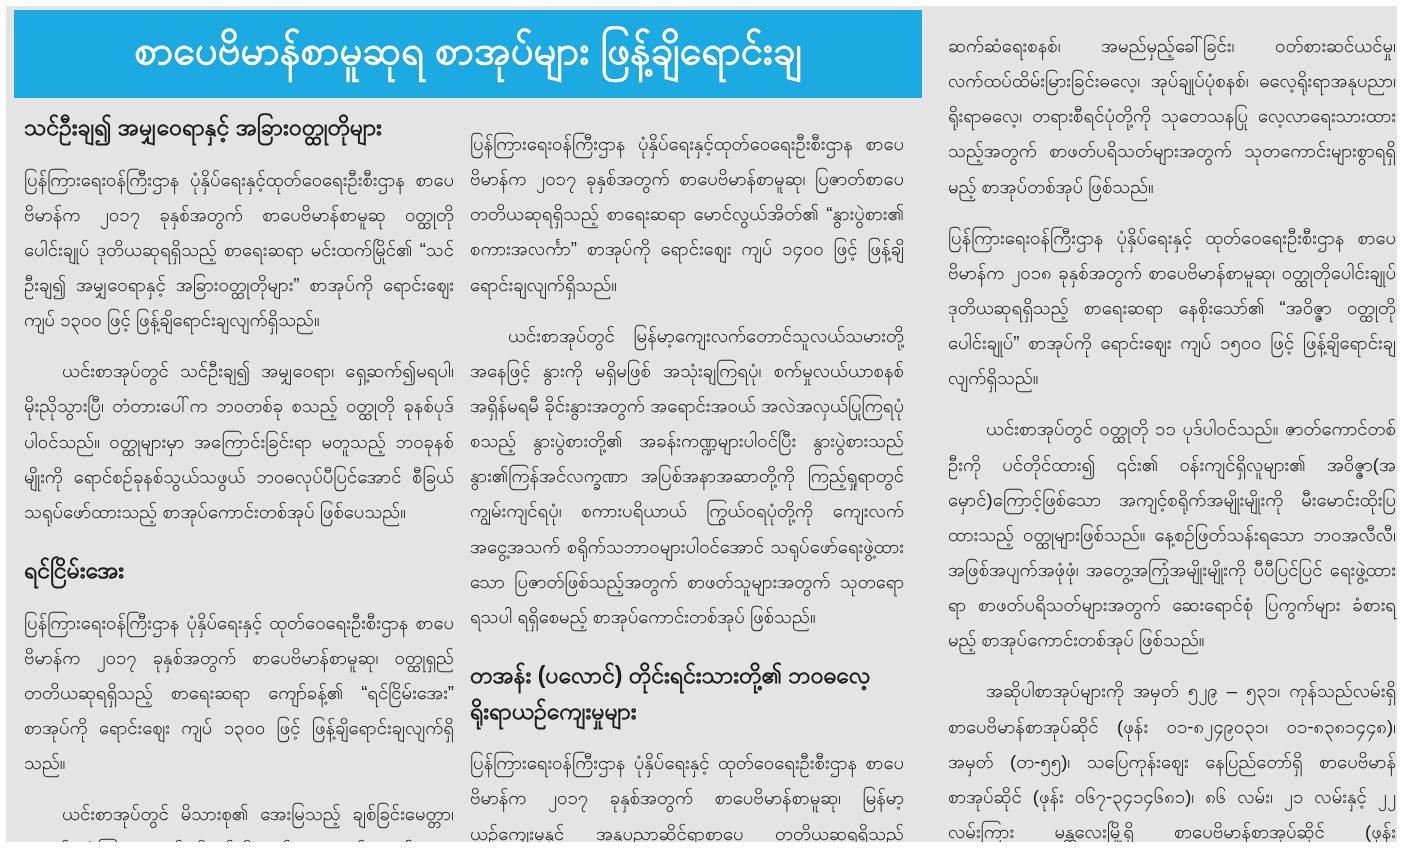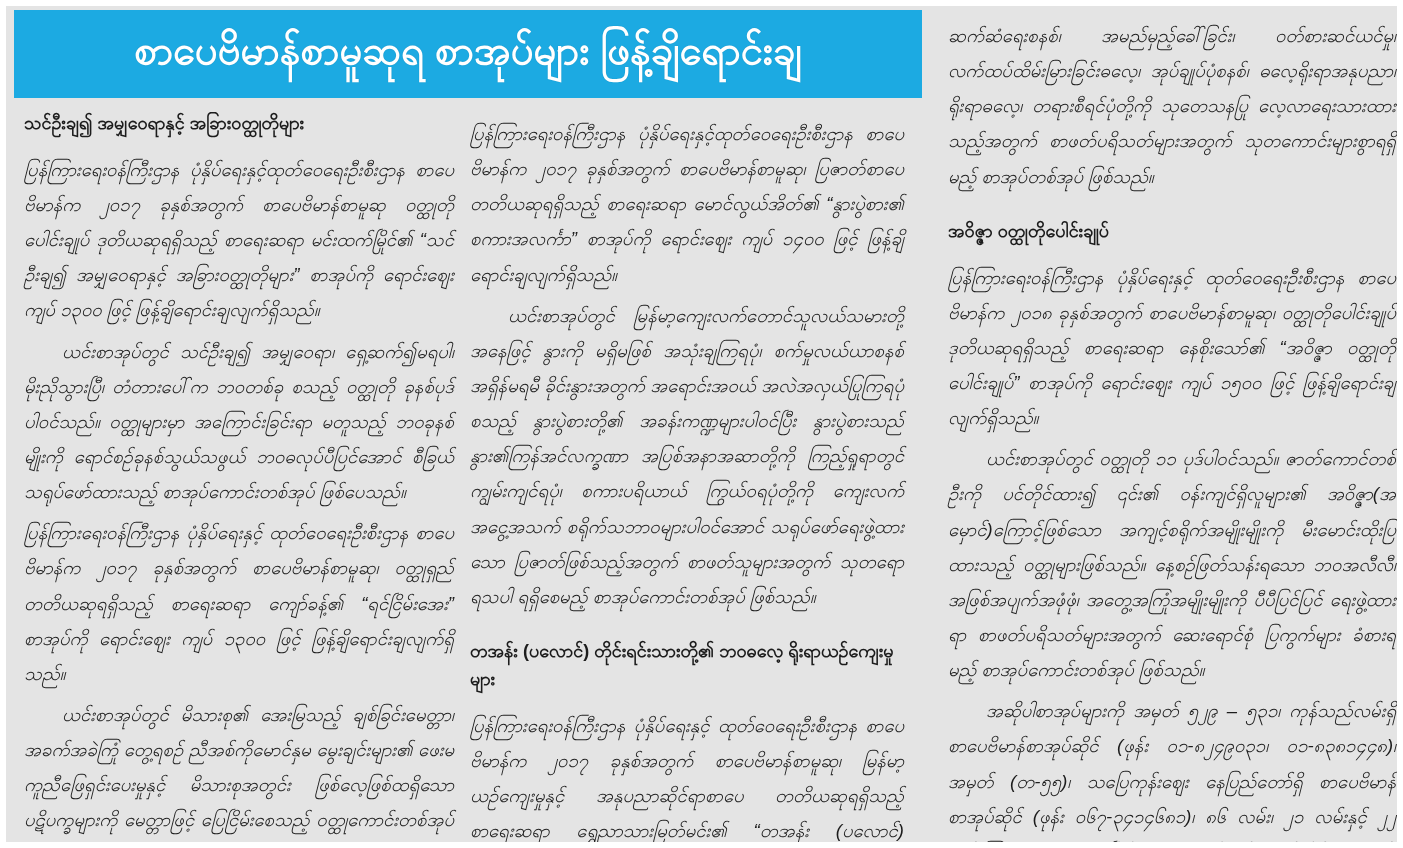--- a/index.html
+++ b/index.html
@@ -29,46 +29,47 @@
   .col {
     position:absolute;
     text-align:justify;
     font-size:18.5px;
     line-height:1.9;
   }
   .col-1 { left:18px;  top:104px; width:430px; }
   .col-2 { left:464px; top:104px; width:434px; }
   .col-3 { left:942px; top:6px;   width:448px; }
   .section-heading {
-    font-size:18px;
+    font-size:23px;
     font-weight:bold;
     text-align:left;
     line-height:1.55;
     margin:24px 0 14px 0;
   }
   .section:first-child .section-heading { margin-top:0; }
-  .col p { margin:6px 0 0 0;font-style:italic; }
+  .col p { margin:16px 0 0 0; }
   .col p.indent { text-indent:38px; }
 </style>
 </head>
 <body>
 
 <div class="page">
 
   <div class="banner">
     <div class="banner-title">စာပေဗိမာန်စာမူဆုရ စာအုပ်များ ဖြန့်ချိရောင်းချ</div>
   </div>
 
   <div class="col col-1">
     <div class="section">
       <div class="section-heading">သင်ဦးချ၍ အမျှဝေရာနှင့် အခြားဝတ္ထုတိုများ</div>
       <p>ပြန်ကြားရေးဝန်ကြီးဌာန ပုံနှိပ်ရေးနှင့်ထုတ်ဝေရေးဦးစီးဌာန စာပေဗိမာန်က ၂၀၁၇ ခုနှစ်အတွက် စာပေဗိမာန်စာမူဆု ဝတ္ထုတိုပေါင်းချုပ် ဒုတိယဆုရရှိသည့် စာရေးဆရာ မင်းထက်မြိုင်၏ “သင်ဦးချ၍ အမျှဝေရာနှင့် အခြားဝတ္ထုတိုများ” စာအုပ်ကို ရောင်းဈေး ကျပ် ၁၃၀၀ ဖြင့် ဖြန့်ချိရောင်းချလျက်ရှိသည်။</p>
       <p class="indent">ယင်းစာအုပ်တွင် သင်ဦးချ၍ အမျှဝေရာ၊ ရှေ့ဆက်၍မရပါ၊ မိုးညိုသွားပြီ၊ တံတားပေါ်က ဘဝတစ်ခု စသည့် ဝတ္ထုတို ခုနစ်ပုဒ် ပါဝင်သည်။ ဝတ္ထုများမှာ အကြောင်းခြင်းရာ မတူသည့် ဘဝခုနစ်မျိုးကို ရောင်စဉ်ခုနစ်သွယ်သဖွယ် ဘဝဓလုပ်ပီပြင်အောင် စီခြယ်သရုပ်ဖော်ထားသည့် စာအုပ်ကောင်းတစ်အုပ် ဖြစ်ပေသည်။</p>
     </div>
     <div class="section">
+      <div class="section-heading">ရင်ငြိမ်းအေး</div>
       <p>ပြန်ကြားရေးဝန်ကြီးဌာန ပုံနှိပ်ရေးနှင့် ထုတ်ဝေရေးဦးစီးဌာန စာပေဗိမာန်က ၂၀၁၇ ခုနှစ်အတွက် စာပေဗိမာန်စာမူဆု၊ ဝတ္ထုရှည် တတိယဆုရရှိသည့် စာရေးဆရာ ကျော်ခန့်၏ “ရင်ငြိမ်းအေး” စာအုပ်ကို ရောင်းဈေး ကျပ် ၁၃၀၀ ဖြင့် ဖြန့်ချိရောင်းချလျက်ရှိသည်။</p>
       <p class="indent">ယင်းစာအုပ်တွင် မိသားစု၏ အေးမြသည့် ချစ်ခြင်းမေတ္တာ၊ အခက်အခဲကြုံ တွေ့ရစဉ် ညီအစ်ကိုမောင်နှမ မွေးချင်းများ၏ ဖေးမကူညီဖြေရှင်းပေးမှုနှင့် မိသားစုအတွင်း ဖြစ်လေ့ဖြစ်ထရှိသော ပဋိပက္ခများကို မေတ္တာဖြင့် ပြေငြိမ်းစေသည့် ဝတ္ထုကောင်းတစ်အုပ်ဖြစ်ပါသည်။ ဇာတ်အိမ်ကို ပီပြင်စွာ တစ်ဆင့်ပြီးတစ်ဆင့် အချိတ်အဆက်မိမိ ရသမြောက်စွာ ရေးဖွဲ့ထားသဖြင့် စိတ်ဝင်စားဖွယ်ရာ ကောင်းလှသောကြောင့် စာဖတ်သူများ လက်မလွှတ်သင့်သည့် စာအုပ်ကောင်းတစ်အုပ်ဖြစ်သည်။</p>
     </div>
   </div>
 
   <div class="col col-2">
     <div class="section">
       <p>ပြန်ကြားရေးဝန်ကြီးဌာန ပုံနှိပ်ရေးနှင့်ထုတ်ဝေရေးဦးစီးဌာန စာပေဗိမာန်က ၂၀၁၇ ခုနှစ်အတွက် စာပေဗိမာန်စာမူဆု၊ ပြဇာတ်စာပေ တတိယဆုရရှိသည့် စာရေးဆရာ မောင်လွယ်အိတ်၏ “နွားပွဲစား၏ စကားအလင်္ကာ” စာအုပ်ကို ရောင်းဈေး ကျပ် ၁၄၀၀ ဖြင့် ဖြန့်ချိ ရောင်းချလျက်ရှိသည်။</p>
       <p class="indent">ယင်းစာအုပ်တွင် မြန်မာ့ကျေးလက်တောင်သူလယ်သမားတို့ အနေဖြင့် နွားကို မရှိမဖြစ် အသုံးချကြရပုံ၊ စက်မှုလယ်ယာစနစ် အရှိန်မရမီ ခိုင်းနွားအတွက် အရောင်းအဝယ် အလဲအလှယ်ပြုကြရပုံ စသည့် နွားပွဲစားတို့၏ အခန်းကဏ္ဍများပါဝင်ပြီး နွားပွဲစားသည် နွား၏ကြန်အင်လက္ခဏာ အပြစ်အနာအဆာတို့ကို ကြည့်ရှုရာတွင် ကျွမ်းကျင်ရပုံ၊ စကားပရိယာယ် ကြွယ်ဝရပုံတို့ကို ကျေးလက်အငွေ့အသက် စရိုက်သဘာဝများပါဝင်အောင် သရုပ်ဖော်ရေးဖွဲ့ထားသော ပြဇာတ်ဖြစ်သည့်အတွက် စာဖတ်သူများအတွက် သုတရော ရသပါ ရရှိစေမည့် စာအုပ်ကောင်းတစ်အုပ် ဖြစ်သည်။</p>
     </div>
@@ -77,21 +78,20 @@
       <p>ပြန်ကြားရေးဝန်ကြီးဌာန ပုံနှိပ်ရေးနှင့် ထုတ်ဝေရေးဦးစီးဌာန စာပေဗိမာန်က ၂၀၁၇ ခုနှစ်အတွက် စာပေဗိမာန်စာမူဆု၊ မြန်မာ့ယဉ်ကျေးမှုနှင့် အနုပညာဆိုင်ရာစာပေ တတိယဆုရရှိသည့် စာရေးဆရာ ရွှေညာသားမြတ်မင်း၏ “တအန်း (ပလောင်) တိုင်းရင်းသားတို့၏ ဘဝဓလေ့ ရိုးရာယဉ်ကျေးမှုများ” စာအုပ်ကို ရောင်းဈေး ကျပ် ၁၅၀၀ ဖြင့် ဖြန့်ချိ ရောင်းချလျက်ရှိသည်။</p>
 
     </div>
   </div>
 
   <div class="col col-3">
     <div class="section">
       <p>ဆက်ဆံရေးစနစ်၊ အမည်မှည့်ခေါ်ခြင်း၊ ဝတ်စားဆင်ယင်မှု၊ လက်ထပ်ထိမ်းမြားခြင်းဓလေ့၊ အုပ်ချုပ်ပုံစနစ်၊ ဓလေ့ရိုးရာအနုပညာ၊ ရိုးရာဓလေ့၊ တရားစီရင်ပုံတို့ကို သုတေသနပြု လေ့လာရေးသားထားသည့်အတွက် စာဖတ်ပရိသတ်များအတွက် သုတကောင်းများစွာရရှိမည့် စာအုပ်တစ်အုပ် ဖြစ်သည်။</p>
     </div>
     <div class="section">
-      <div class="section-heading">အဝိဇ္ဇာ ဝတ္ထုတိုပေါင်းချုပ်</div>
       <p>ပြန်ကြားရေးဝန်ကြီးဌာန ပုံနှိပ်ရေးနှင့် ထုတ်ဝေရေးဦးစီးဌာန စာပေဗိမာန်က ၂၀၁၈ ခုနှစ်အတွက် စာပေဗိမာန်စာမူဆု၊ ဝတ္ထုတိုပေါင်းချုပ် ဒုတိယဆုရရှိသည့် စာရေးဆရာ နေစိုးသော်၏ “အဝိဇ္ဇာ ဝတ္ထုတိုပေါင်းချုပ်” စာအုပ်ကို ရောင်းဈေး ကျပ် ၁၅၀၀ ဖြင့် ဖြန့်ချိရောင်းချလျက်ရှိသည်။</p>
       <p class="indent">ယင်းစာအုပ်တွင် ဝတ္ထုတို ၁၁ ပုဒ်ပါဝင်သည်။ ဇာတ်ကောင်တစ်ဦးကို ပင်တိုင်ထား၍ ၎င်း၏ ဝန်းကျင်ရှိလူများ၏ အဝိဇ္ဇာ(အမှောင်)ကြောင့်ဖြစ်သော အကျင့်စရိုက်အမျိုးမျိုးကို မီးမောင်းထိုးပြထားသည့် ဝတ္ထုများဖြစ်သည်။ နေ့စဉ်ဖြတ်သန်းရသော ဘဝအလီလီ၊ အဖြစ်အပျက်အဖုံဖုံ၊ အတွေ့အကြုံအမျိုးမျိုးကို ပီပီပြင်ပြင် ရေးဖွဲ့ထားရာ စာဖတ်ပရိသတ်များအတွက် ဆေးရောင်စုံ ပြကွက်များ ခံစားရမည့် စာအုပ်ကောင်းတစ်အုပ် ဖြစ်သည်။</p>
       <p class="indent">အဆိုပါစာအုပ်များကို အမှတ် ၅၂၉ – ၅၃၁၊ ကုန်သည်လမ်းရှိ စာပေဗိမာန်စာအုပ်ဆိုင် (ဖုန်း ၀၁-၈၂၄၉၀၃၁၊ ၀၁-၈၃၈၁၄၄၈)၊ အမှတ် (တ-၅၅)၊ သပြေကုန်းဈေး နေပြည်တော်ရှိ စာပေဗိမာန် စာအုပ်ဆိုင် (ဖုန်း ၀၆၇-၃၄၁၄၆၈၁)၊ ၈၆ လမ်း၊ ၂၁ လမ်းနှင့် ၂၂ လမ်းကြား မန္တလေးမြို့ရှိ စာပေဗိမာန်စာအုပ်ဆိုင် (ဖုန်း ၀၂-၄၀၃၀၁၈၆)နှင့် အမြို့မြို့ရှိ စာပေဗိမာန်ကိုယ်စားလှယ်များထံတွင် ဆက်သွယ် ဝယ်ယူနိုင်ကြောင်းနှင့် လက်ကားမှာယူလိုပါက အမှတ် ၅၂၉-၅၃၁၊ ကုန်သည်လမ်းရှိ စာပေဗိမာန် အရောင်းဌာန (ဖုန်း ၀၁-၈၂၄၉၀၃၁၊ ၀၁-၈၃၈၁၄၄၈)တို့သို့ ဆက်သွယ်နိုင်ကြောင်း သတင်းရရှိသည်။</p>
     </div>
 
   </div>
 
 </div>
 
 </body></html>

